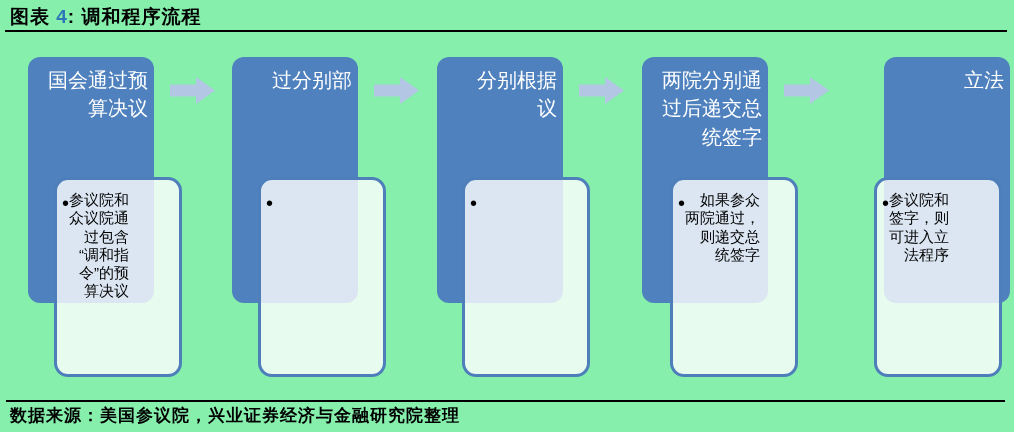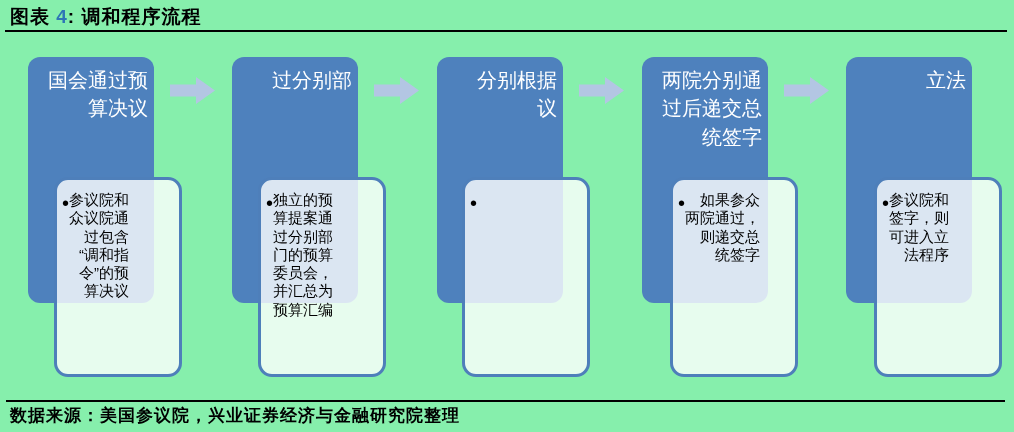--- a/index.html
+++ b/index.html
@@ -16,21 +16,21 @@
   .callout{position:absolute;top:177px;width:128px;height:200px;box-sizing:border-box;
            border:3px solid var(--callout-border);border-radius:14px;
            background:var(--callout-fill);z-index:2;padding:11px 3px 0 5px;
            display:flex;align-items:flex-start;}
   .bullet{font-size:20px;line-height:1.22;color:#000;flex:0 0 auto;}
   .note{font-size:15px;line-height:1.22;color:#000;white-space:pre-line;}
   .s1 .box{left:28px}  .s1 .callout{left:54px}
   .s2 .box{left:232px} .s2 .callout{left:258px}
   .s3 .box{left:437px} .s3 .callout{left:462px}
   .s4 .box{left:642px} .s4 .callout{left:670px}
-  .s5 .box{left:846px} .s5 .callout{left:874px}
+  .s5 .box{left:884px} .s5 .callout{left:874px}
   
   .arrow{position:absolute;top:77px;width:45px;height:27px;color:var(--arrow);z-index:0;}
   .arrow svg{display:block;width:100%;height:100%;}
   .a1{left:170px}.a2{left:374px}.a3{left:579px}.a4{left:784px}
   
   .footer-rule{position:absolute;left:6px;right:9px;top:400px;height:2px;background:var(--rule-black);}
   .footer{position:absolute;left:10px;top:404px;font-size:17px;font-weight:bold;color:#000;letter-spacing:1px;}
 </style>
 </head>
 <body>
@@ -63,27 +63,20 @@
         <path fill="currentColor" d="M0 7.5 H26 V0 L45 13.5 L26 27 V19.5 H0 Z"></path>
       </svg>
   </div>
 
   <div class="step s2">
     <div class="box">
       <div class="box-title">过分别部</div>
     </div>
     <div class="callout">
       <span class="bullet">•</span>
-      <div class="note">独立的预
-算提案通
-过分别部
-门的预算
-委员会，
-并汇总为
-预算汇编</div>
     </div>
   </div>
 
   <div class="arrow a2">
     <svg viewBox="0 0 45 27" preserveAspectRatio="none">
         <path fill="currentColor" d="M0 7.5 H26 V0 L45 13.5 L26 27 V19.5 H0 Z"></path>
       </svg>
   </div>
 
   <div class="step s3">

